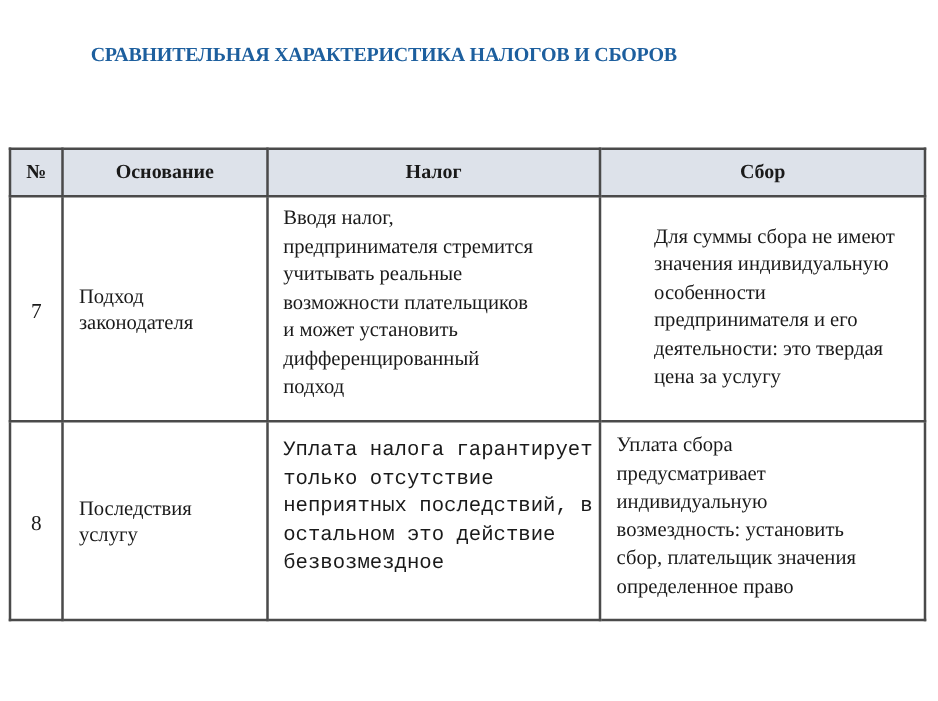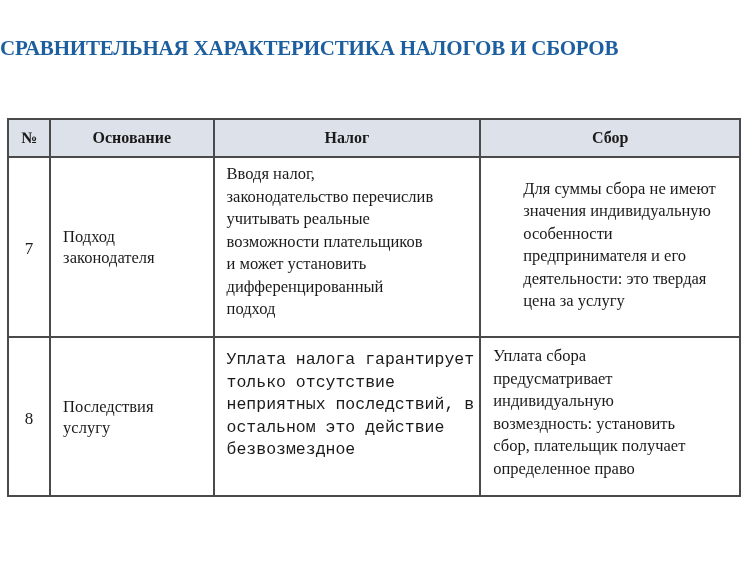--- a/index.html
+++ b/index.html
@@ -16,21 +16,21 @@
       color: #1a1a1a;
     }
     .title {
       position: absolute;
       left: 0;
       top: 36px;
       width: 614px;
       text-align: center;
       font-family: "Liberation Serif", serif;
       font-weight: bold;
-      font-size: 21px;
+      font-size: 16px;
       letter-spacing: -0.2px;
       color: #1d5f9e;
       white-space: nowrap;
     }
     .tbl {
       position: absolute;
       left: 7px;
       top: 118px;
       border-collapse: collapse;
       table-layout: fixed;
@@ -105,21 +105,21 @@
       <td class="num">7</td>
       <td class="basis">
         <span class="cell-inner">
           <span class="line">Подход</span>
           <span class="line">законодателя</span>
         </span>
       </td>
       <td class="text tax">
         <span class="cell-inner">
           <span class="line">Вводя налог,</span>
-          <span class="line">законодательство перечислив</span>
+          <span class="line">предпринимателя стремится</span>
           <span class="line">учитывать реальные</span>
           <span class="line">возможности плательщиков</span>
           <span class="line">и может установить</span>
           <span class="line">дифференцированный</span>
           <span class="line">подход</span>
         </span>
       </td>
       <td class="text fee">
         <span class="cell-inner">
           <span class="line">Для суммы сбора не имеют</span>
@@ -147,19 +147,19 @@
           <span class="line">остальном это действие</span>
           <span class="line">безвозмездное</span>
         </span>
       </td>
       <td class="text fee">
         <span class="cell-inner">
           <span class="line">Уплата сбора</span>
           <span class="line">предусматривает</span>
           <span class="line">индивидуальную</span>
           <span class="line">возмездность: установить</span>
-          <span class="line">сбор, плательщик получает</span>
+          <span class="line">сбор, плательщик значения</span>
           <span class="line">определенное право</span>
         </span>
       </td>
     </tr>
   </tbody>
 </table>
 
 </body></html>

